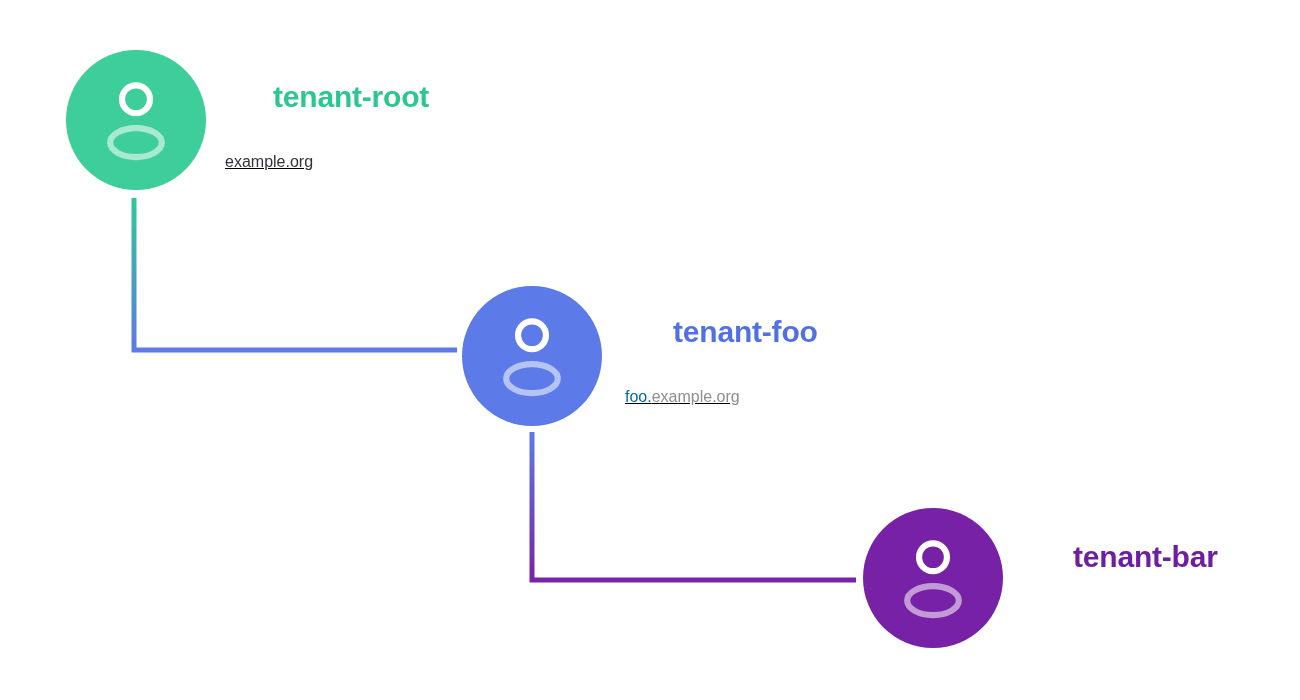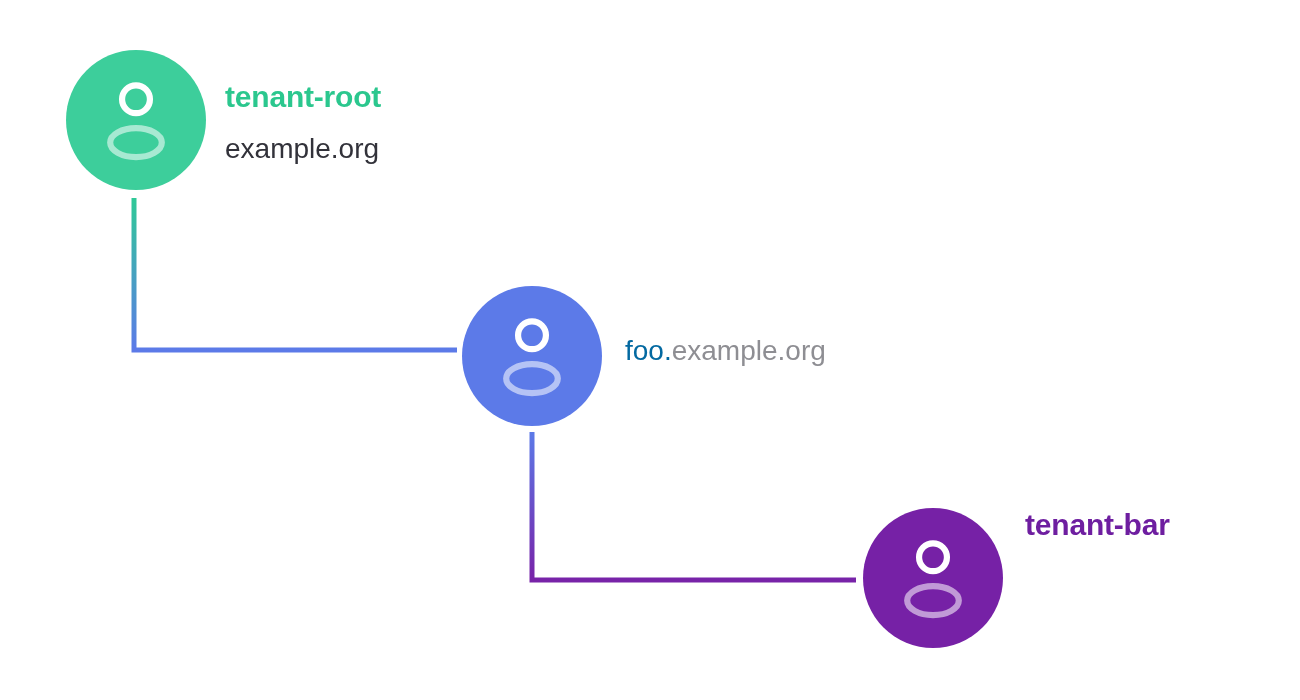--- a/index.html
+++ b/index.html
@@ -50,34 +50,36 @@
   }
   .node .text {
     position: absolute;
   }
   .title {
     font-size: 30px;
     font-weight: 700;
     line-height: 33px;
     letter-spacing: -0.2px;
     white-space: nowrap;
+    margin-left: 48px;
   }
   .subtitle {
-    margin-top: 24px;
-    font-size: 28px;
+    margin-top: 37px;
+    font-size: 16px;
     line-height: 24px;
     white-space: nowrap;
+    text-decoration: underline;
   }
   
   .node-root .circle { left: 66px;  top: 50px;  }
   .node-root .text   { left: 225px; top: 80px;  }
   .node-foo  .circle { left: 462px; top: 286px; }
   .node-foo  .text   { left: 625px; top: 315px; }
   .node-bar  .circle { left: 863px; top: 508px; }
-  .node-bar  .text   { left: 1025px; top: 508px; }
+  .node-bar  .text   { left: 1025px; top: 540px; }
 </style>
 </head>
 <body>
 
 <div class="canvas">
 
   <svg class="connector-layer" viewBox="0 0 1300 700" xmlns="http://www.w3.org/2000/svg">
     <defs>
       <linearGradient id="grad0" gradientUnits="userSpaceOnUse" x1="134" y1="198" x2="134" y2="350">
         <stop offset="0" stop-color="#2fc997"></stop>
@@ -106,20 +108,21 @@
   </div>
 
   <div class="node node-foo">
     <div class="circle" style="background-color: rgb(92, 122, 232);">
       <svg class="user-icon" viewBox="0 0 62 80">
         <circle class="head" cx="31" cy="17" r="13.5"></circle>
         <ellipse class="body" cx="31" cy="59" rx="25" ry="14"></ellipse>
       </svg>
     </div>
     <div class="text">
+      <div class="title" style="color: rgb(81, 112, 229);">tenant-foo</div>
       <div class="subtitle"><span class="domain-new" style="color: #0369a1;">foo.</span><span class="domain-inherited" style="color: rgb(142, 142, 147);">example.org</span></div>
     </div>
   </div>
 
   <div class="node node-bar">
     <div class="circle" style="background-color: rgb(118, 33, 166);">
       <svg class="user-icon" viewBox="0 0 62 80">
         <circle class="head" cx="31" cy="17" r="13.5"></circle>
         <ellipse class="body" cx="31" cy="59" rx="25" ry="14"></ellipse>
       </svg>

